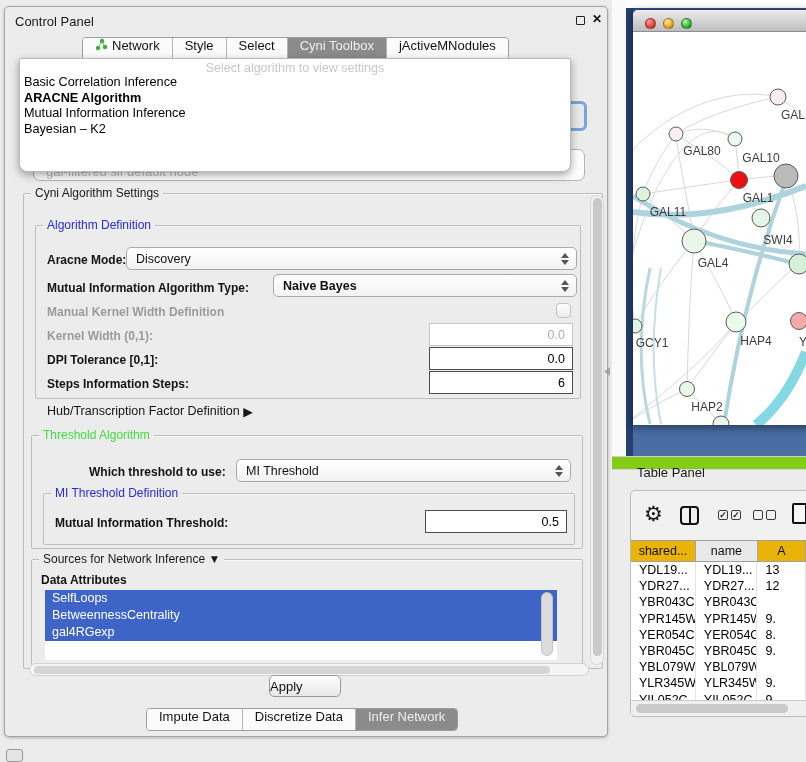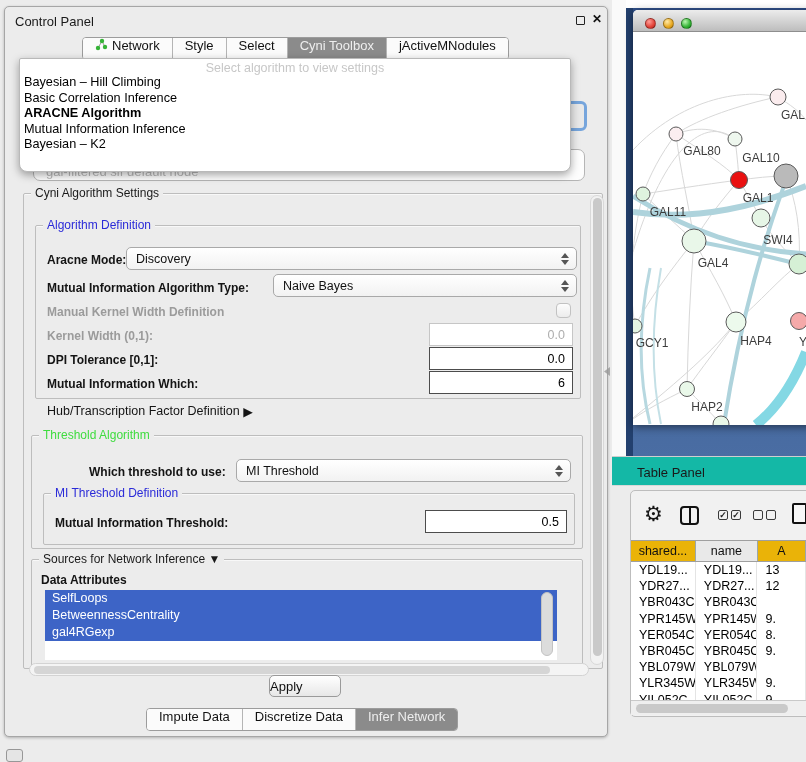--- a/index.html
+++ b/index.html
@@ -96,21 +96,21 @@
   #net-window { position:absolute; left:7px; top:2px; width:200px; height:415px; background:#fff;
     border-radius:5px 5px 0 0; box-shadow:0 2px 8px rgba(0,0,0,.5); overflow:hidden; }
   .net-titlebar { position:absolute; left:0; top:0; width:100%; height:22px;
     background:linear-gradient(#ececec,#bdbdbd); border-bottom:1px solid #8e8e8e; }
   .tl { position:absolute; top:7.5px; width:11px; height:11px; border-radius:50%; border:0.5px solid rgba(0,0,0,.3); }
   .tl.red { left:12px; background:radial-gradient(circle at 35% 30%, #ff9d97, #e2443a 60%, #b3221a); }
   .tl.yellow { left:30px; background:radial-gradient(circle at 35% 30%, #ffe9a8, #e8a922 60%, #c08208); }
   .tl.green { left:48px; background:radial-gradient(circle at 35% 30%, #b9f7b0, #35b336 60%, #128c17); }
   #net-svg { position:absolute; left:0; top:22px; }
 
-  #table-strip { position:absolute; left:612px; top:456px; width:194px; height:30px; background:#14b8a6;
+  #table-strip { position:absolute; left:612px; top:456px; width:194px; height:14px; background:#84cc16;
     border-top:1px solid #cfcfcf; border-bottom:1px solid #d8d8d8; font-size:13px; color:#1a1a1a; }
   #table-strip span { position:absolute; left:25px; top:8px; }
   #table-subpanel { position:absolute; left:630px; top:490px; width:182px; height:227px;
     background:#f1f1f1; border:1px solid #bdbdbd; border-radius:5px; }
 
   .tp-toolbar { position:absolute; left:630px; top:498px; width:176px; height:38px; }
   .icon-gear { position:absolute; left:14px; top:4px; font-size:21px; color:#161616; }
   .icon-cols { position:absolute; left:50px; top:8px; width:19px; height:19px; border:2.4px solid #111; border-radius:4px; }
   .icon-cols:after { content:""; position:absolute; left:6.5px; top:0; width:2.4px; height:14.5px; background:#111; }
   .cb-pair { position:absolute; top:12px; display:flex; gap:3px; }
@@ -174,21 +174,20 @@
       </div>
 
     <div class="combo-focus-sliver"></div>
     <div class="hidden-combo">
       <span>gal-filtered sif default node</span>
     </div>
 
     <div id="algo-popup">
       <div class="popup-placeholder">Select algorithm to view settings</div>
       <div id="algo-items">
-          <div class="popup-item">Bayesian – Hill Climbing</div>
           <div class="popup-item">Basic Correlation Inference</div>
           <div class="popup-item bold">ARACNE Algorithm</div>
           <div class="popup-item">Mutual Information Inference</div>
           <div class="popup-item">Bayesian – K2</div>
         </div>
     </div>
 
     <div class="group" style="left:18px;top:186px;width:580px;height:476px;">
       <span class="legend">Cyni Algorithm Settings</span>
     </div>
@@ -198,35 +197,35 @@
 
     <div class="group" style="left:30px;top:218px;width:546px;height:174px;">
       <span class="legend blue">Algorithm Definition</span>
     </div>
     <div class="lbl" style="left:42px;top:246px;">Aracne Mode:</div>
     <div class="combo" style="left:121px;top:240px;width:451px;">
       <span>Discovery</span>
       <span class="spin"></span>
     </div>
     <div class="lbl" style="left:42px;top:274px;">Mutual Information Algorithm Type:</div>
-    <div class="combo" style="left:268px;top:267px;width:304px;">
+    <div class="combo" style="left:268px;top:267px;width:304px;font-weight:bold;">
       <span>Naive Bayes</span>
       <span class="spin"></span>
     </div>
     <div class="lbl disabled" style="left:42px;top:298px;">Manual Kernel Width Definition</div>
     <div class="checkbox" style="left:551px;top:296px;"></div>
     <div class="lbl disabled" style="left:42px;top:322px;">Kernel Width (0,1):</div>
     <div class="numfield light" style="left:424px;top:316px;width:144px;">
         <span>0.0</span>
       </div>
     <div class="lbl" style="left:42px;top:346px;">DPI Tolerance [0,1]:</div>
     <div class="numfield dark" style="left:424px;top:340px;width:144px;">
         <span>0.0</span>
       </div>
-    <div class="lbl" style="left:42px;top:370px;">Mutual Information Which:</div>
+    <div class="lbl" style="left:42px;top:370px;">Steps Information Steps:</div>
     <div class="numfield dark" style="left:424px;top:364px;width:144px;">
         <span>6</span>
       </div>
 
     <div class="lbl" style="left:42px;top:396px;font-weight:normal;font-size:12.5px;">
       <span>Hub/Transcription Factor Definition</span>
       <span class="hub-arrow"> ▶</span>
     </div>
 
     <div class="group" style="left:26px;top:428px;width:552px;height:114px;">

